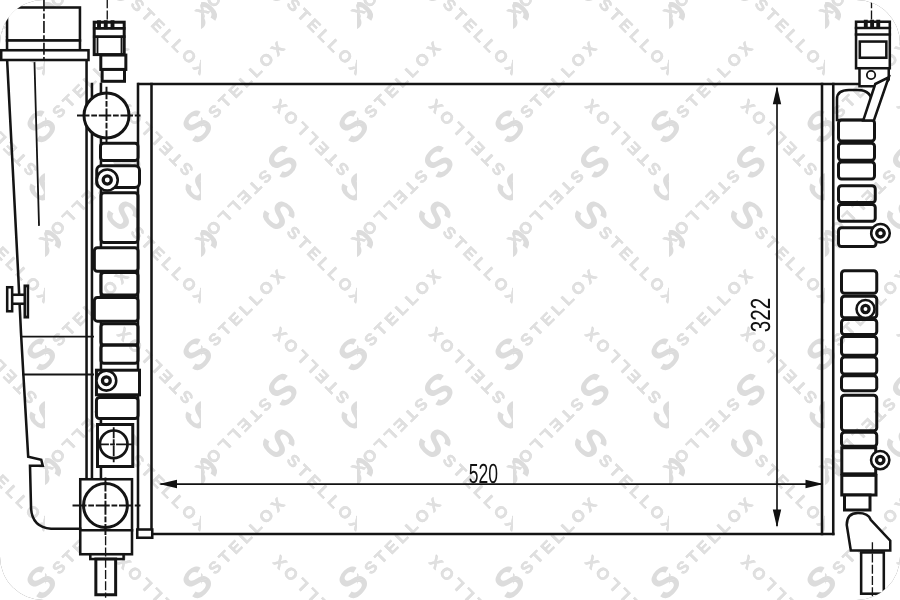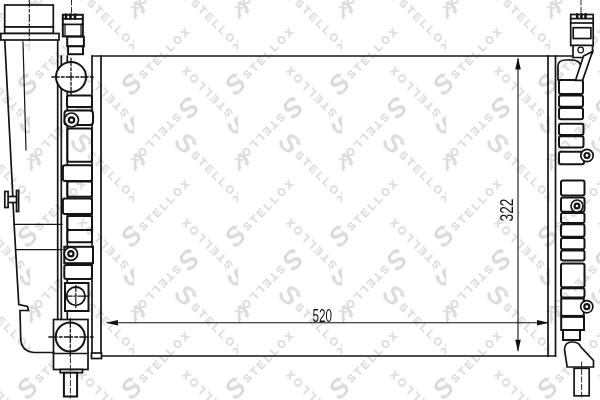--- a/index.html
+++ b/index.html
@@ -1,16 +1,16 @@
 <!DOCTYPE html>
 <html><head>
 <meta charset="utf-8">
 <style>
   html,body{margin:0;padding:0;background:#fff;}
-  #canvas{width:600px;height:400px;position:relative;overflow:hidden;background:#737373;}
+  #canvas{width:600px;height:400px;position:relative;overflow:hidden;background:#737373;border-radius:29px;}
   svg{display:block;}
   text{font-family:"Liberation Sans", sans-serif;}
 </style>
 </head>
 <body>
 <div id="canvas">
 <svg width="600" height="400" viewBox="0 0 600 400">
 <defs>
   <filter id="soft" x="-5%" y="-5%" width="110%" height="110%">
     <feGaussianBlur stdDeviation="0.45"></feGaussianBlur>

